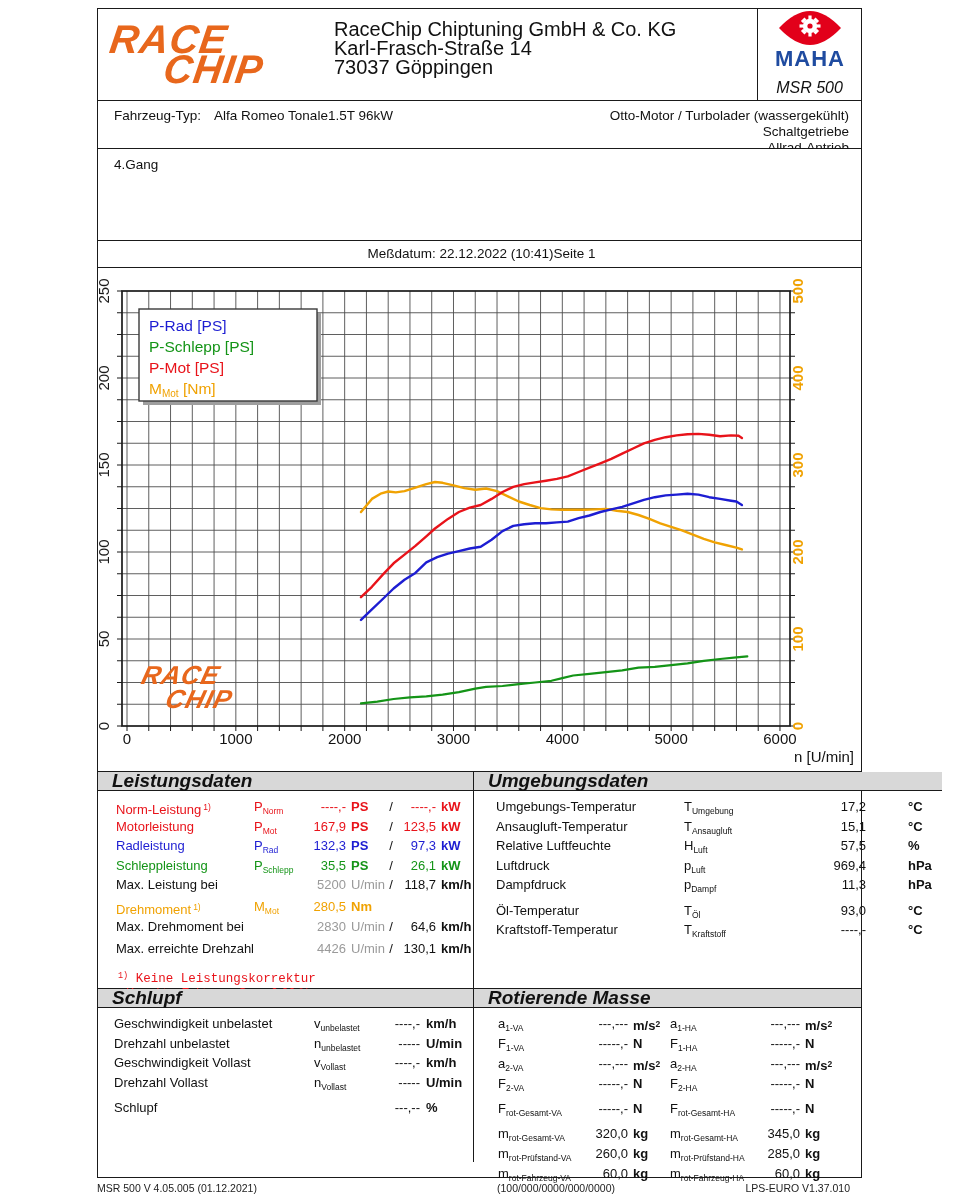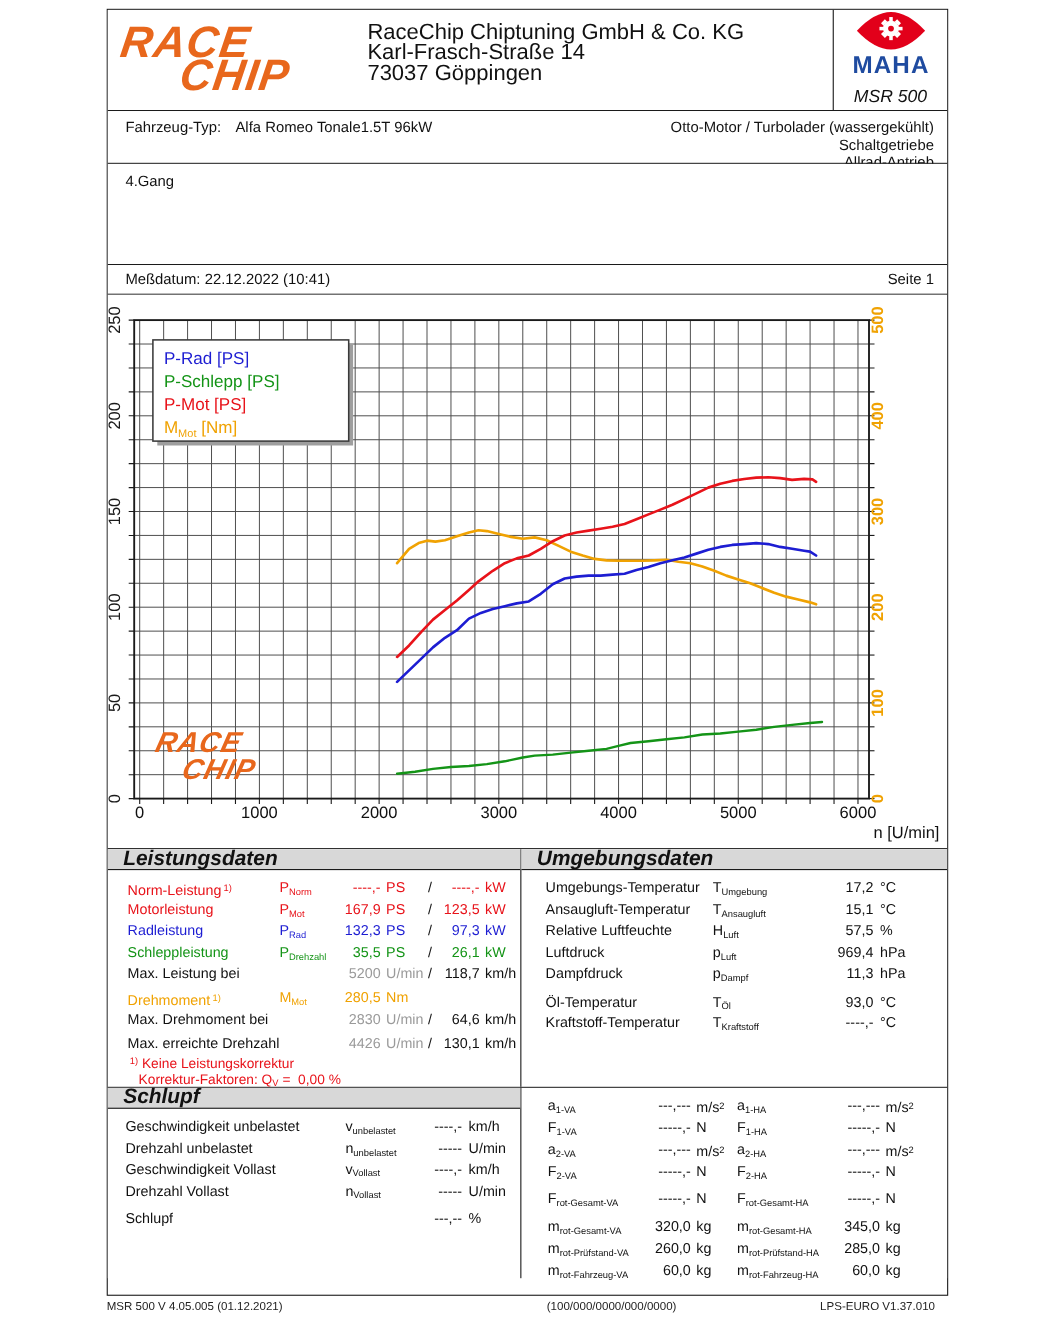--- a/index.html
+++ b/index.html
@@ -14,46 +14,46 @@
   .rc-logo .l2{display:block;padding-left:58px;margin-top:-2px;}
   .addr{position:absolute;left:236px;top:11px;font-size:20px;line-height:19px;}
   .maha-cell{position:absolute;right:0;top:0;bottom:0;width:103px;border-left:1.6px solid #1a1a1a;text-align:center;}
   .maha-cell .msr{font-style:italic;font-size:16px;color:#111;margin-top:4px;}
   
   .veh{height:48px;font-size:13.5px;}
   .veh .lft{position:absolute;left:16px;top:7px;}
   .veh .lft .lab{margin-right:10px;}
   .veh .rgt{position:absolute;right:12px;top:7px;text-align:right;line-height:16px;}
   .gear{height:92px;font-size:13.5px;padding:8px 0 0 16px;box-sizing:border-box;}
-  .daterow{height:27px;font-size:13.5px;display:flex;justify-content:space-between;align-items:flex-start;padding:5px 12px 0 16px;box-sizing:border-box;}
+  .daterow{height:27px;font-size:13.5px;display:flex;justify-content:center;align-items:flex-start;padding:5px 12px 0 16px;box-sizing:border-box;}
   .chartbox{height:504px;}
   .chartbox svg{display:block;}
   
   .two-col{display:grid;grid-template-columns:376px 1fr;}
   .col-l{border-right:1.6px solid #1a1a1a;}
   .bar{height:19px;background:#d8d8d8;border-bottom:1.6px solid #1a1a1a;box-sizing:border-box;display:flex;align-items:center;padding-left:14px;font-size:19px;font-weight:bold;font-style:italic;}
   .cnt{padding-top:8px;font-size:13px;line-height:16px;}
   .row1 .cnt{height:189px;}
   .row2 .cnt{height:146px;}
   sub{font-size:8.5px;vertical-align:-2.5px;}
   .note{font-size:8.5px;vertical-align:4px;margin-left:2px;}
   .sup{font-size:8.5px;vertical-align:3px;}
   .c-red{color:#e8131a;} .c-blue{color:#1d1dd2;} .c-green{color:#149417;} .c-orange{color:#f0a202;}
-  .unit{font-weight:normal;}
+  .unit{font-weight:bold;}
   .rpm-gray .v1,.rpm-gray .u1{color:#9a9a9a;font-weight:normal;}
   
   .ld-row{display:grid;grid-template-columns:138px 50px 42px 40px 10px 40px 34px;padding-left:18px;}
   .ld-row .v1,.ld-row .v2{text-align:right;}
   .ld-row .u1,.ld-row .u2{padding-left:5px;}
   .ld-row .sep{text-align:center;color:#111;}
-  .mt6{margin-top:6px;} .mt8{margin-top:0;}
+  .mt6{margin-top:6px;} .mt8{margin-top:12px;font-family:Liberation Mono, monospace;}
   .foot{padding-left:18px;font-size:12.5px;line-height:14.5px;}
   .foot2{padding-left:28px;font-size:12.5px;line-height:14.5px;}
   
-  .ud-row{display:grid;grid-template-columns:152px 86px 60px 40px;padding-left:22px;}
+  .ud-row{display:grid;grid-template-columns:152px 86px 60px 40px;padding-left:22px;gap:36px;}
   .ud-row .v{text-align:right;} .ud-row .u{padding-left:6px;}
   
   .sl-row{display:grid;grid-template-columns:200px 70px 36px 48px;padding-left:16px;}
   .sl-row .v{text-align:right;} .sl-row .u{padding-left:6px;}
   
   .rm-pair{display:grid;grid-template-columns:172px 1fr;padding-left:24px;line-height:16.5px;}
   .rm-half{display:grid;grid-template-columns:88px 42px 36px;}
   .rm-half .v{text-align:right;} .rm-half .u{padding-left:5px;}
   .mt5{margin-top:5px;}
   
@@ -322,21 +322,21 @@
               <span class="lbl">Radleistung</span>
               <span class="sym"><span>P</span><sub>Rad</sub></span>
               <span class="v1">132,3</span>
               <span class="u1 unit">PS</span>
               <span class="sep">/</span>
               <span class="v2">97,3</span>
               <span class="u2 unit">kW</span>
             </div>
           <div class="ld-row c-green">
               <span class="lbl">Schleppleistung</span>
-              <span class="sym"><span>P</span><sub>Drehzahl</sub></span>
+              <span class="sym"><span>P</span><sub>Schlepp</sub></span>
               <span class="v1">35,5</span>
               <span class="u1 unit">PS</span>
               <span class="sep">/</span>
               <span class="v2">26,1</span>
               <span class="u2 unit">kW</span>
             </div>
           <div class="ld-row rpm-gray">
               <span class="lbl">Max. Leistung bei</span>
               <span class="sym"></span>
               <span class="v1">5200</span>
@@ -459,20 +459,23 @@
             </div>
           <div class="sl-row mt6">
               <span class="lbl">Schlupf</span>
               <span class="sym"></span>
               <span class="v">---,--</span>
               <span class="u unit">%</span>
             </div>
         </div>
       </div>
       <div>
+        <div class="bar">
+            <span>Rotierende Masse</span>
+          </div>
         <div class="cnt" id="rm-content">
             <div class="rm-pair">
               <span class="rm-half">
                 <span class="sym"><span>a</span><sub>1-VA</sub></span>
                 <span class="v">---,---</span>
                 <span class="u unit">m/s<span class="sup">2</span></span>
               </span>
               <span class="rm-half">
                 <span class="sym"><span>a</span><sub>1-HA</sub></span>
                 <span class="v">---,---</span>

